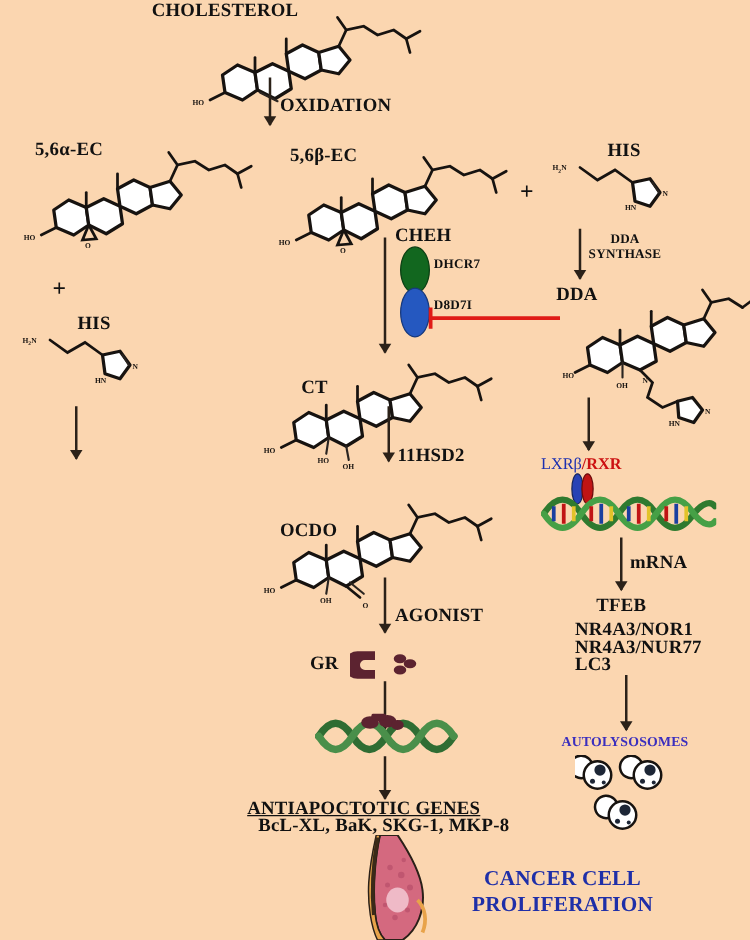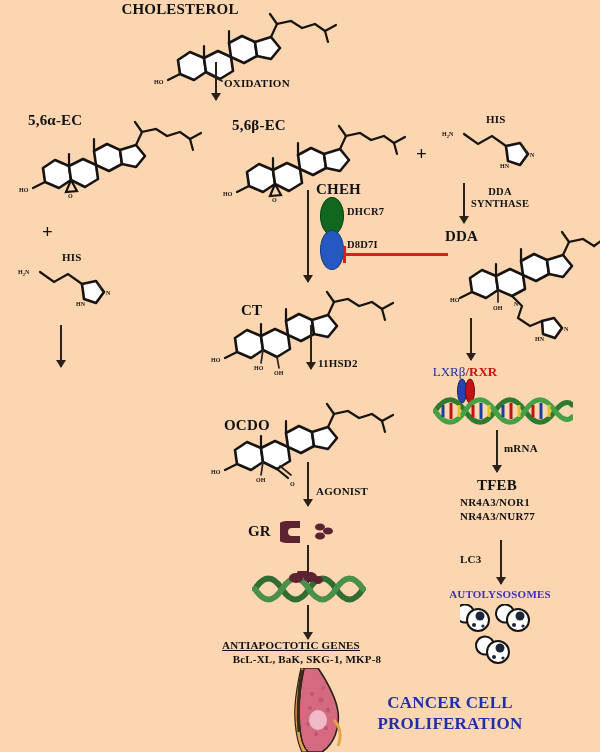--- a/index.html
+++ b/index.html
@@ -14,21 +14,21 @@
 
   .lbl{
     position:absolute;
     font-weight:bold;
     color:#111;
     white-space:nowrap;
     letter-spacing:.2px;
     line-height:1.05;
   }
   .lbl.big{font-size:15px;}
-  .lbl.mid{font-size:11px;}
+  .lbl.mid{font-size:15px;}
   .lbl.sm{font-size:10.5px;}
   .lbl.huge{font-size:19px;}
   .center{transform:translateX(-50%);text-align:center;}
 
   
   .varrow{position:absolute;width:0;}
   .varrow .shaft{
     position:absolute;left:0;top:0;width:1.6px;height:100%;
     background:#2b2118;
   }
@@ -333,21 +333,21 @@
 
   <div class="varrow" style="left:496px;top:430px;height:42px;">
     <div class="shaft"></div>
       <div class="head"></div>
   </div>
   <div class="lbl mid" style="left:504px;top:443px;">mRNA</div>
 
   <div class="lbl big center" style="left:497px;top:478px;">TFEB</div>
   <div class="lbl mid" style="left:460px;top:497px;">NR4A3/NOR1</div>
   <div class="lbl mid" style="left:460px;top:511px;">NR4A3/NUR77</div>
-  <div class="lbl mid" style="left:460px;top:554px;">LC3</div>
+  <div class="lbl mid" style="left:460px;top:525px;">LC3</div>
 
   <div class="varrow" style="left:500px;top:540px;height:44px;">
     <div class="shaft"></div>
       <div class="head"></div>
   </div>
 
   <div class="lbl mid center violet-t" style="left:500px;top:589px;font-size:11px;">AUTOLYSOSOMES</div>
 
   <div class="lyso" style="left:460px;top:604px;">
     <svg width="90" height="62" viewBox="0 0 90 62">

